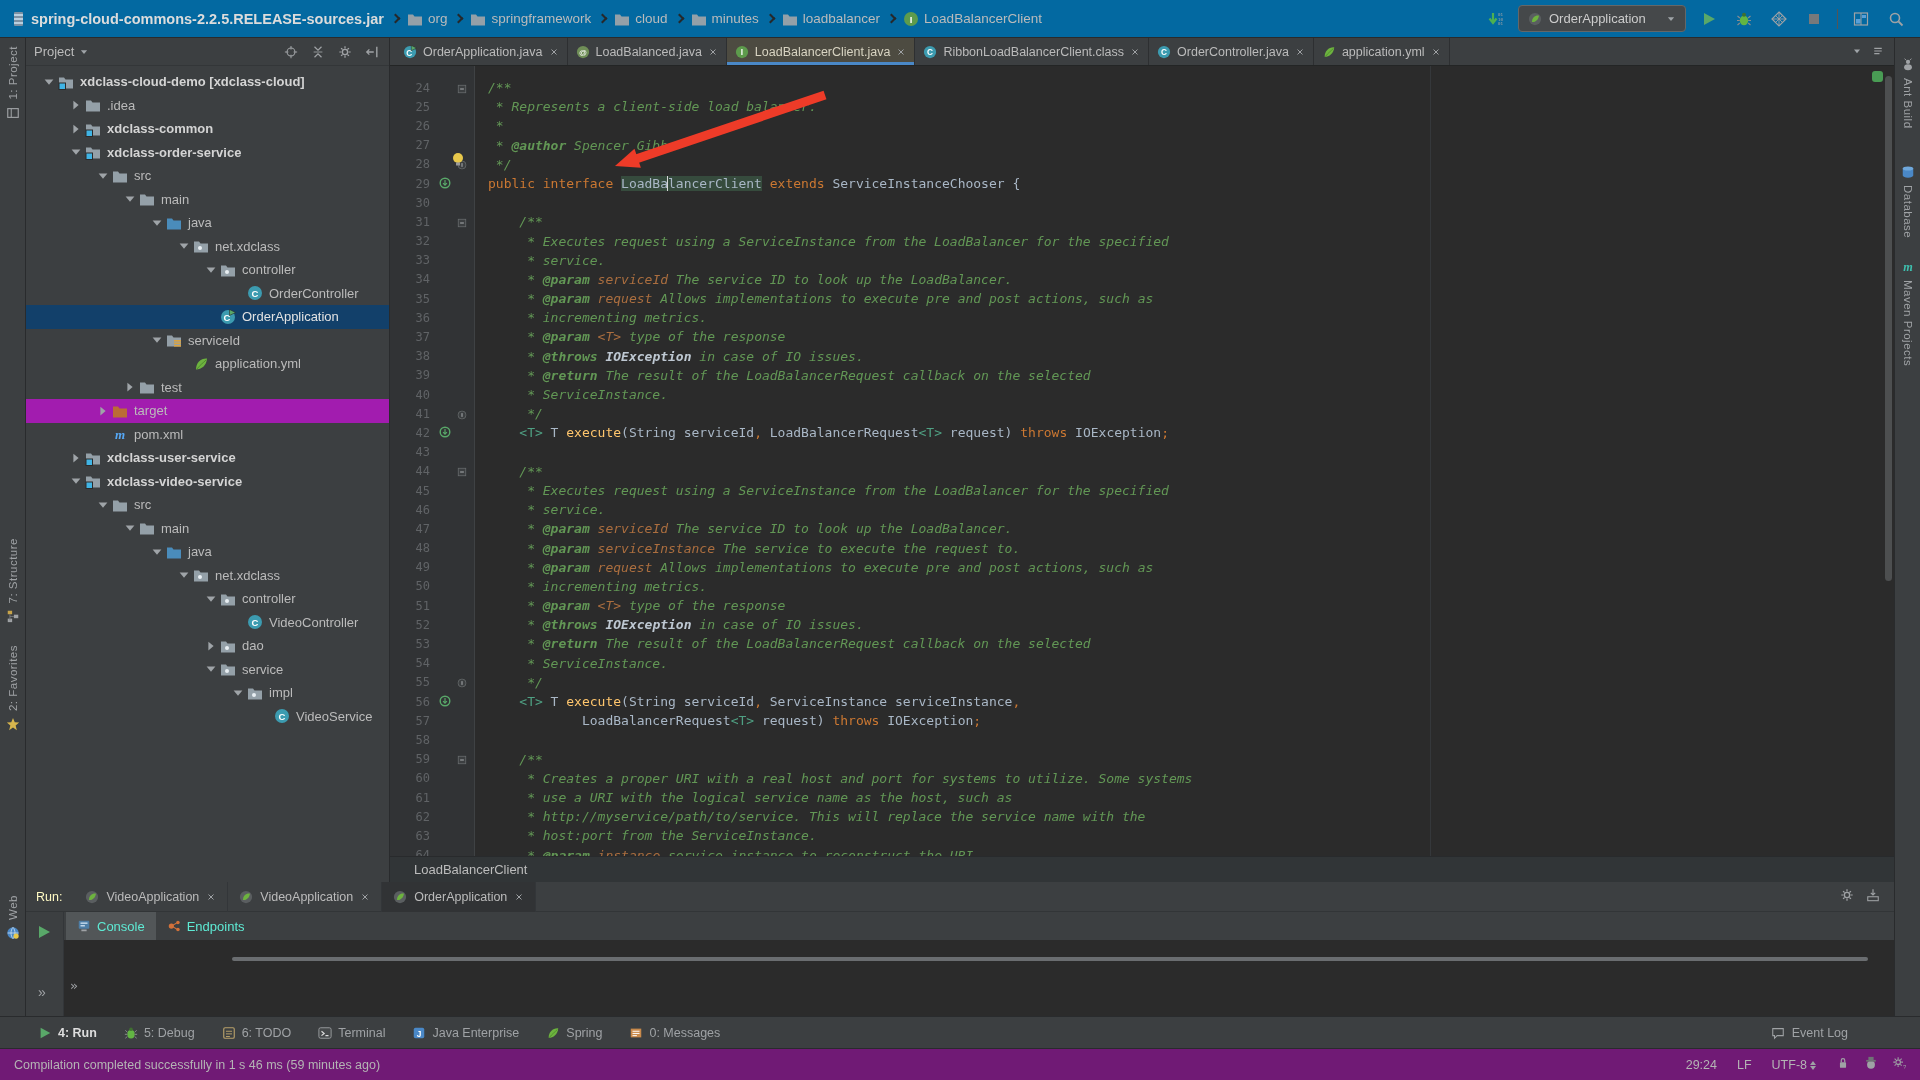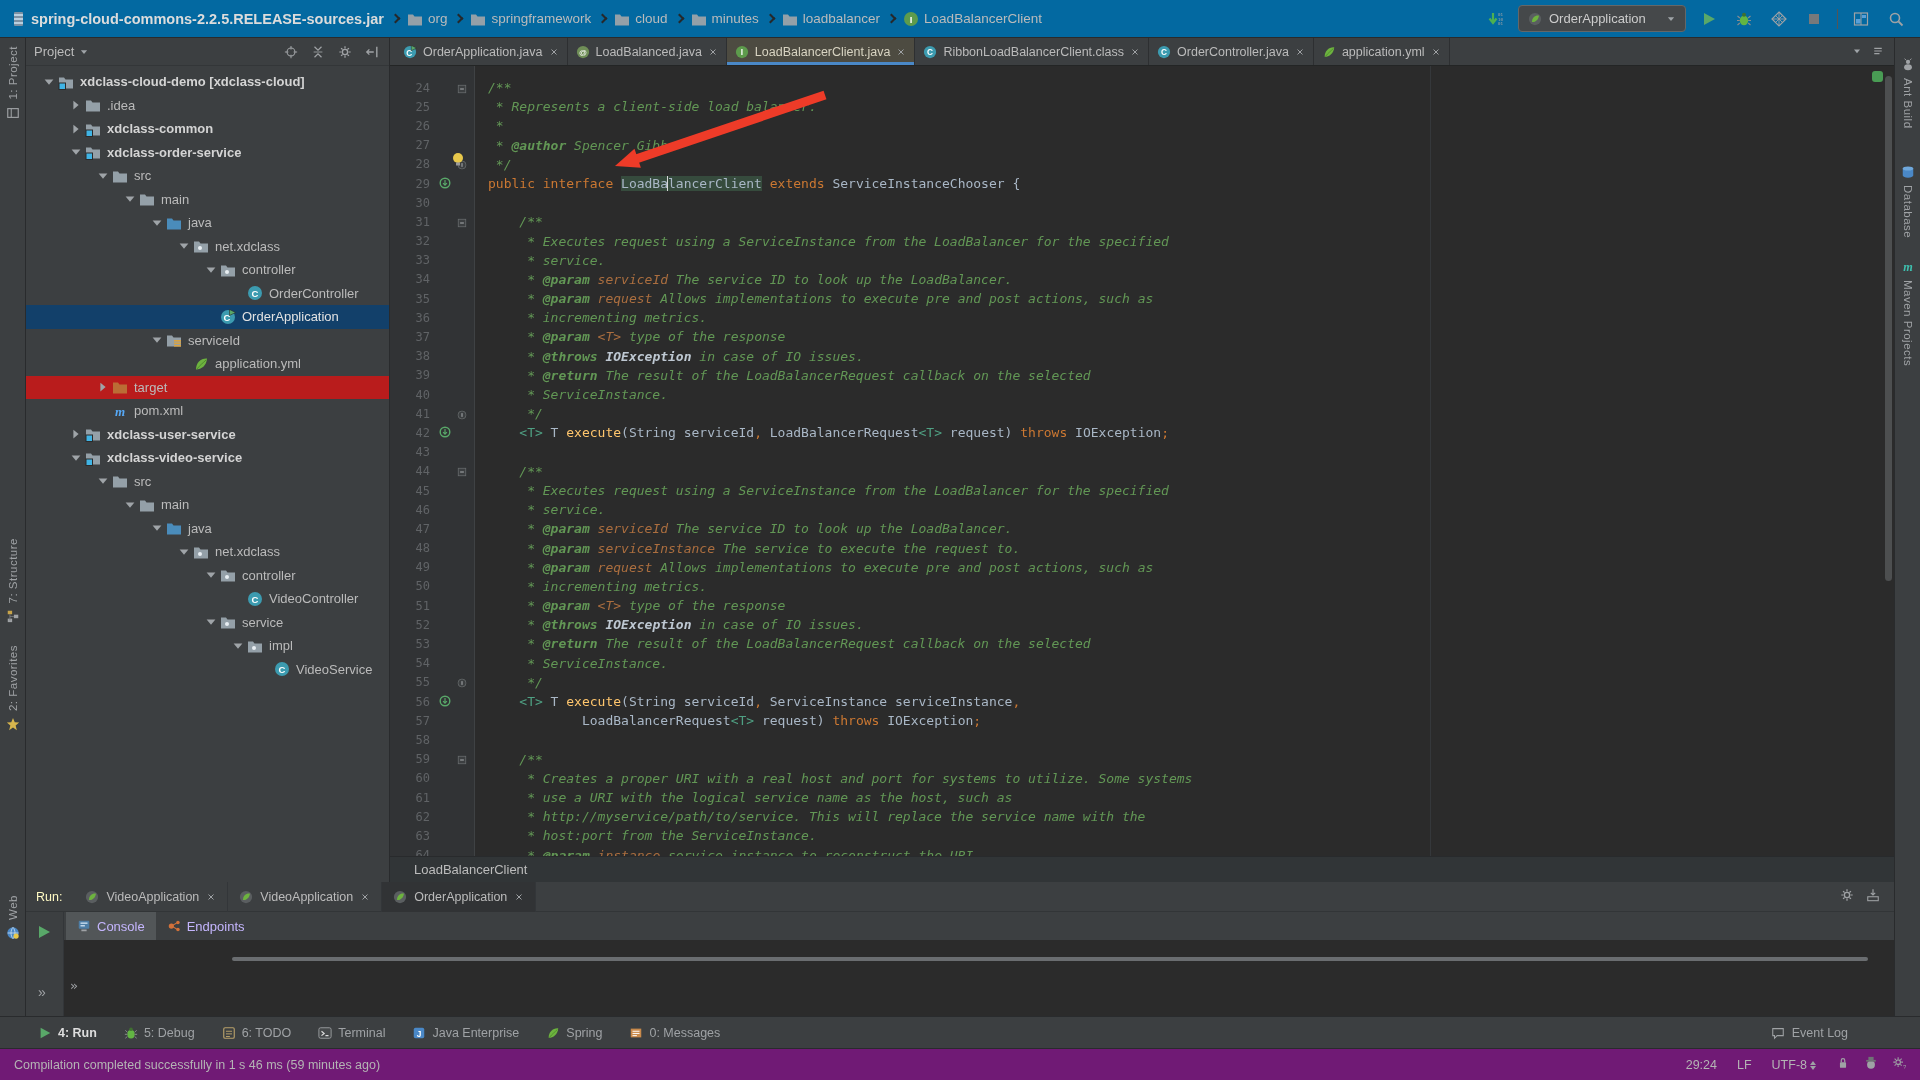--- a/index.html
+++ b/index.html
@@ -29,21 +29,21 @@
   .vtl{writing-mode:vertical-rl;transform:rotate(180deg);letter-spacing:.5px}
   .vtr{writing-mode:vertical-rl;letter-spacing:.5px}
 
   
   #project-panel{position:absolute;left:26px;top:38px;width:364px;height:844px;background:#3c3f41;overflow:hidden;border-right:1px solid #292b2d}
   #pp-header{height:28px;display:flex;align-items:center;gap:5px;padding:0 8px;border-bottom:1px solid #333638;color:#bbbbbb;font-size:13px}
   .pp-icons{margin-left:auto;display:flex;gap:9px;align-items:center}
   #tree{padding-top:4px}
   .trow{height:23.5px;display:flex;align-items:center;white-space:nowrap;color:#bbbbbb;font-size:13px}
   .trow.sel{background:#12406a;color:#e2e2e2}
-  .trow.hl{background:#b91c1c}
+  .trow.hl{background:#a21caf}
   .tarr,.tarr-sp{width:18px;flex:none}
   .tarr{height:14px}
   .tlbl{margin-left:6px}
   .tlbl.b{font-weight:bold;color:#d4d4d4}
 
   
   #editor{position:absolute;left:390px;top:38px;width:1504px;height:844px;background:#2b2b2b}
   #tabs{height:28px;background:#3c3f41;border-bottom:1px solid #232525;display:flex;align-items:stretch;padding-left:5px}
   .tab{display:flex;align-items:center;gap:6px;padding:0 8px;font-size:12.5px;color:#bbbbbb;border-right:1px solid #2d2f31;position:relative;white-space:nowrap}
   .tab.sel{background:#4d4b41;color:#d8d4c2}
@@ -80,21 +80,21 @@
   #run-label{color:#fef9c3;font-size:12.5px;padding:0 12px 0 10px}
   .rtab{display:flex;align-items:center;gap:7px;height:30px;padding:0 11px;font-size:12.5px;color:#bbbbbb;border-right:1px solid #333639}
   .rtab.sel{background:#313335}
   #run-tabs-right{margin-left:auto;display:flex;gap:12px;align-items:center;padding-right:14px}
   #run-content{position:absolute;top:30px;left:0;right:0;bottom:0;display:flex}
   #run-left{width:38px;border-right:1px solid #333639;position:relative}
   #run-left .play{position:absolute;left:10px;top:12px}
   #run-left .chev1{position:absolute;left:12px;top:72px;color:#9fa2a5;font-size:14px}
   #run-main{flex:1;position:relative}
   #view-tabs{height:28px;display:flex;align-items:center;padding-left:2px}
-  .vtab{display:flex;align-items:center;gap:6px;height:28px;padding:0 11px;color:#c4b5fd;font-size:13px}
+  .vtab{display:flex;align-items:center;gap:6px;height:28px;padding:0 11px;color:#5eead4;font-size:13px}
   .vtab.sel{background:#525658}
   #log{position:absolute;top:28px;left:0;right:0;bottom:0;background:#2b2b2b;overflow:hidden;padding-left:28px;font:12.5px/19px "DejaVu Sans Mono",monospace;color:#bbbbbb;white-space:pre}
   #chev2{position:absolute;left:6px;top:36px;color:#9fa2a5;font-size:13px}
   #hscroll{position:absolute;left:168px;right: 26px;top:17px;height:4px;background:#75797c;border-radius:2px;opacity:.85}
 
   
   #bottom-bar{position:absolute;left:0;top:1016px;width:100%;height:32px;background:#3c3f41;border-top:1px solid #292b2d;display:flex;align-items:center;padding-left:38px;gap:27px}
   .bb-item{display:flex;align-items:center;gap:6px;color:#9fa2a5;font-size:12.5px;white-space:nowrap}
   .bb-item.sel{color:#dedede;font-weight:bold}
   #event-log{margin-left:auto;display:flex;align-items:center;gap:7px;color:#9fa2a5;font-size:12.5px;padding-right:72px}
@@ -540,20 +540,33 @@
         <div class="trow" style="padding-left:149px">
           <span class="tarr-sp"></span>
           <span class="ic ">
             <svg viewBox="0 0 16 16">
               <path d="M3 13.5 C3 6.5 8 2 14 2.5 C13.5 9.5 8.5 13.5 3 13.5z" fill="#6db33f"></path>
               <path d="M4 13 C7 9 10 7 13 4" stroke="#4e8a2c" fill="none"></path>
             </svg>
           </span>
           <span class="tlbl">application.yml</span>
         </div>
+        <div class="trow" style="padding-left:95px">
+          <span class="ic tarr">
+            <svg viewBox="0 0 16 16">
+              <path d="M5 3 L11 8 L5 13z" fill="#9fa4a8"></path>
+            </svg>
+          </span>
+          <span class="ic ">
+            <svg viewBox="0 0 16 16">
+              <path d="M1 3.5 h5 l1.5 2 H15 v9 H1z" fill="#94a0a8"></path>
+            </svg>
+          </span>
+          <span class="tlbl">test</span>
+        </div>
         <div class="trow hl" style="padding-left:68px">
           <span class="ic tarr">
             <svg viewBox="0 0 16 16">
               <path d="M5 3 L11 8 L5 13z" fill="#9fa4a8"></path>
             </svg>
           </span>
           <span class="ic ">
             <svg viewBox="0 0 16 16">
               <path d="M1 3.5 h5 l1.5 2 H15 v9 H1z" fill="#bb6c35"></path>
             </svg>
@@ -666,20 +679,34 @@
         </div>
         <div class="trow" style="padding-left:203px">
           <span class="tarr-sp"></span>
           <span class="ic ">
             <svg viewBox="0 0 16 16">
               <circle cx="8" cy="8" r="7" fill="#3C9BB0"></circle>
               <text x="8" y="11.5" text-anchor="middle" font-size="9.5" font-weight="bold" fill="#fff" font-family="Liberation Sans,sans-serif">C</text>
             </svg>
           </span>
           <span class="tlbl">VideoController</span>
+        </div>
+        <div class="trow" style="padding-left:176px">
+          <span class="ic tarr">
+            <svg viewBox="0 0 16 16">
+              <path d="M5 3 L11 8 L5 13z" fill="#9fa4a8"></path>
+            </svg>
+          </span>
+          <span class="ic ">
+            <svg viewBox="0 0 16 16">
+              <path d="M1 3.5 h5 l1.5 2 H15 v9 H1z" fill="#94a0a8"></path>
+              <circle cx="7" cy="10" r="2" fill="#e8eef2"></circle>
+            </svg>
+          </span>
+          <span class="tlbl">dao</span>
         </div>
         <div class="trow" style="padding-left:176px">
           <span class="ic tarr">
             <svg viewBox="0 0 16 16">
               <path d="M3 5 L13 5 L8 11z" fill="#9fa4a8"></path>
             </svg>
           </span>
           <span class="ic ">
             <svg viewBox="0 0 16 16">
               <path d="M1 3.5 h5 l1.5 2 H15 v9 H1z" fill="#94a0a8"></path>

